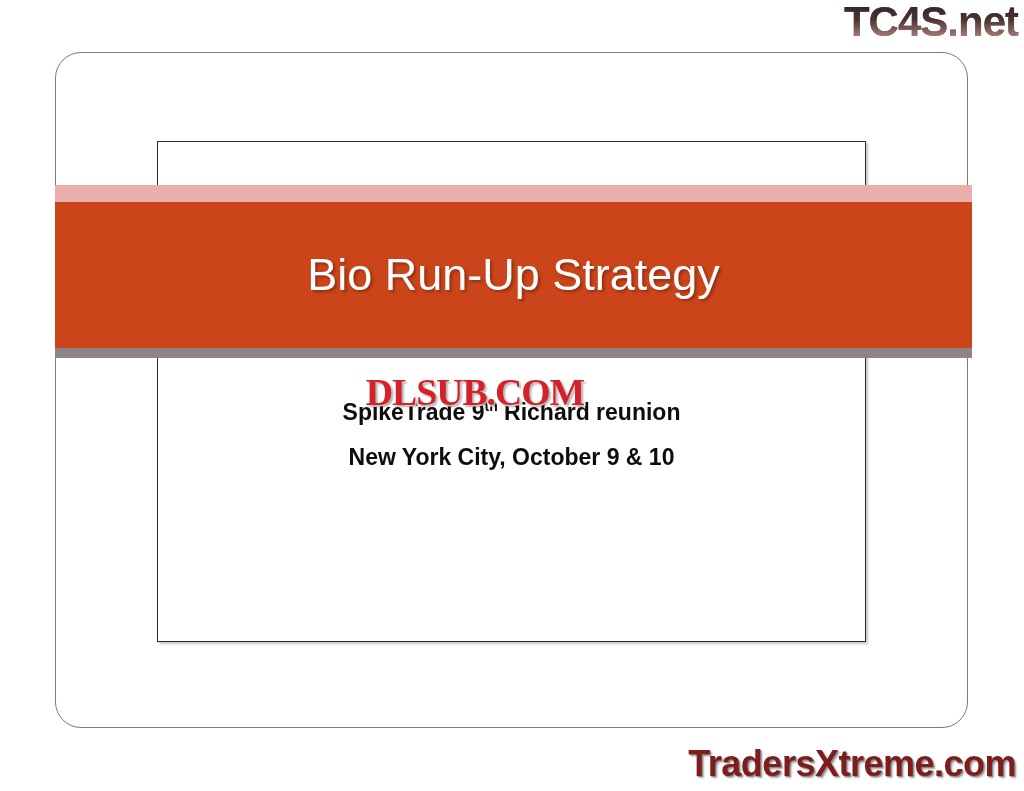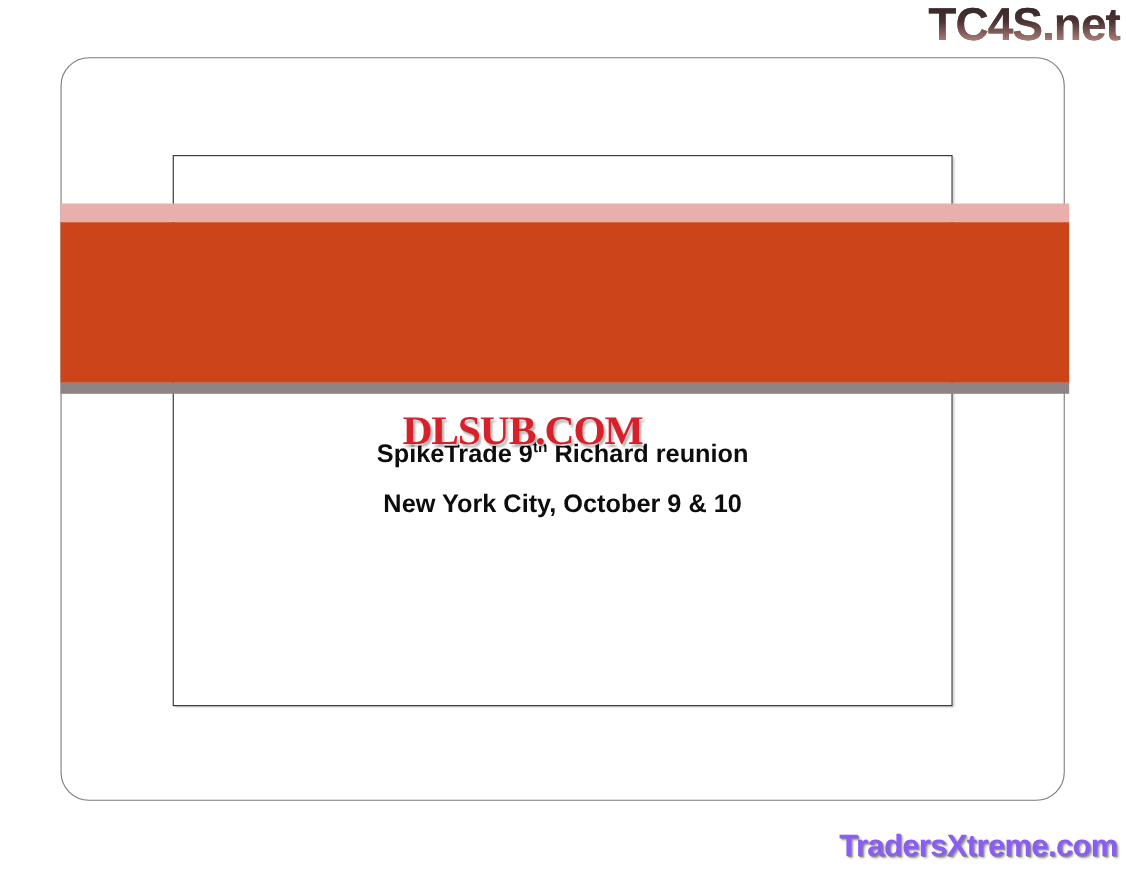--- a/index.html
+++ b/index.html
@@ -47,23 +47,23 @@
     opacity: .95;
   }
 
   
   .wm-bottom {
     position: absolute;
     right: 8px;
     bottom: 6px;
     font-family: "Liberation Sans", sans-serif;
     font-weight: bold;
-    font-size: 28px;
+    font-size: 36px;
     letter-spacing: -0.5px;
-    color: #8b5cf6;
+    color: #7f1d1d;
     -webkit-text-stroke: 1.5px #ffffff;
     paint-order: stroke fill;
     text-shadow:
        1px 1px 0 #8d8d8d,
        2px 2px 2px rgba(0,0,0,.35);
     white-space: nowrap;
     user-select: none;
   }
 
   
@@ -184,20 +184,21 @@
 <div class="wm-top">TC4S.net</div>
 
 <div class="slide-frame"></div>
 
 <div class="content-box"></div>
 
 <div class="title-band">
   <div class="band-pink"></div>
   <div class="band-orange"></div>
   <div class="band-gray"></div>
+  <div class="slide-title">Bio Run-Up Strategy</div>
 </div>
 
 <div class="subtitle-block">
   <div class="subtitle-line"><span>SpikeTrade 9</span><sup>th</sup><span> Richard reunion</span></div>
   <div class="subtitle-line">New York City, October 9 &amp; 10</div>
 </div>
 
 <div class="wm-center">DLSUB.COM</div>
 
 <div class="wm-bottom">TradersXtreme.com</div>

